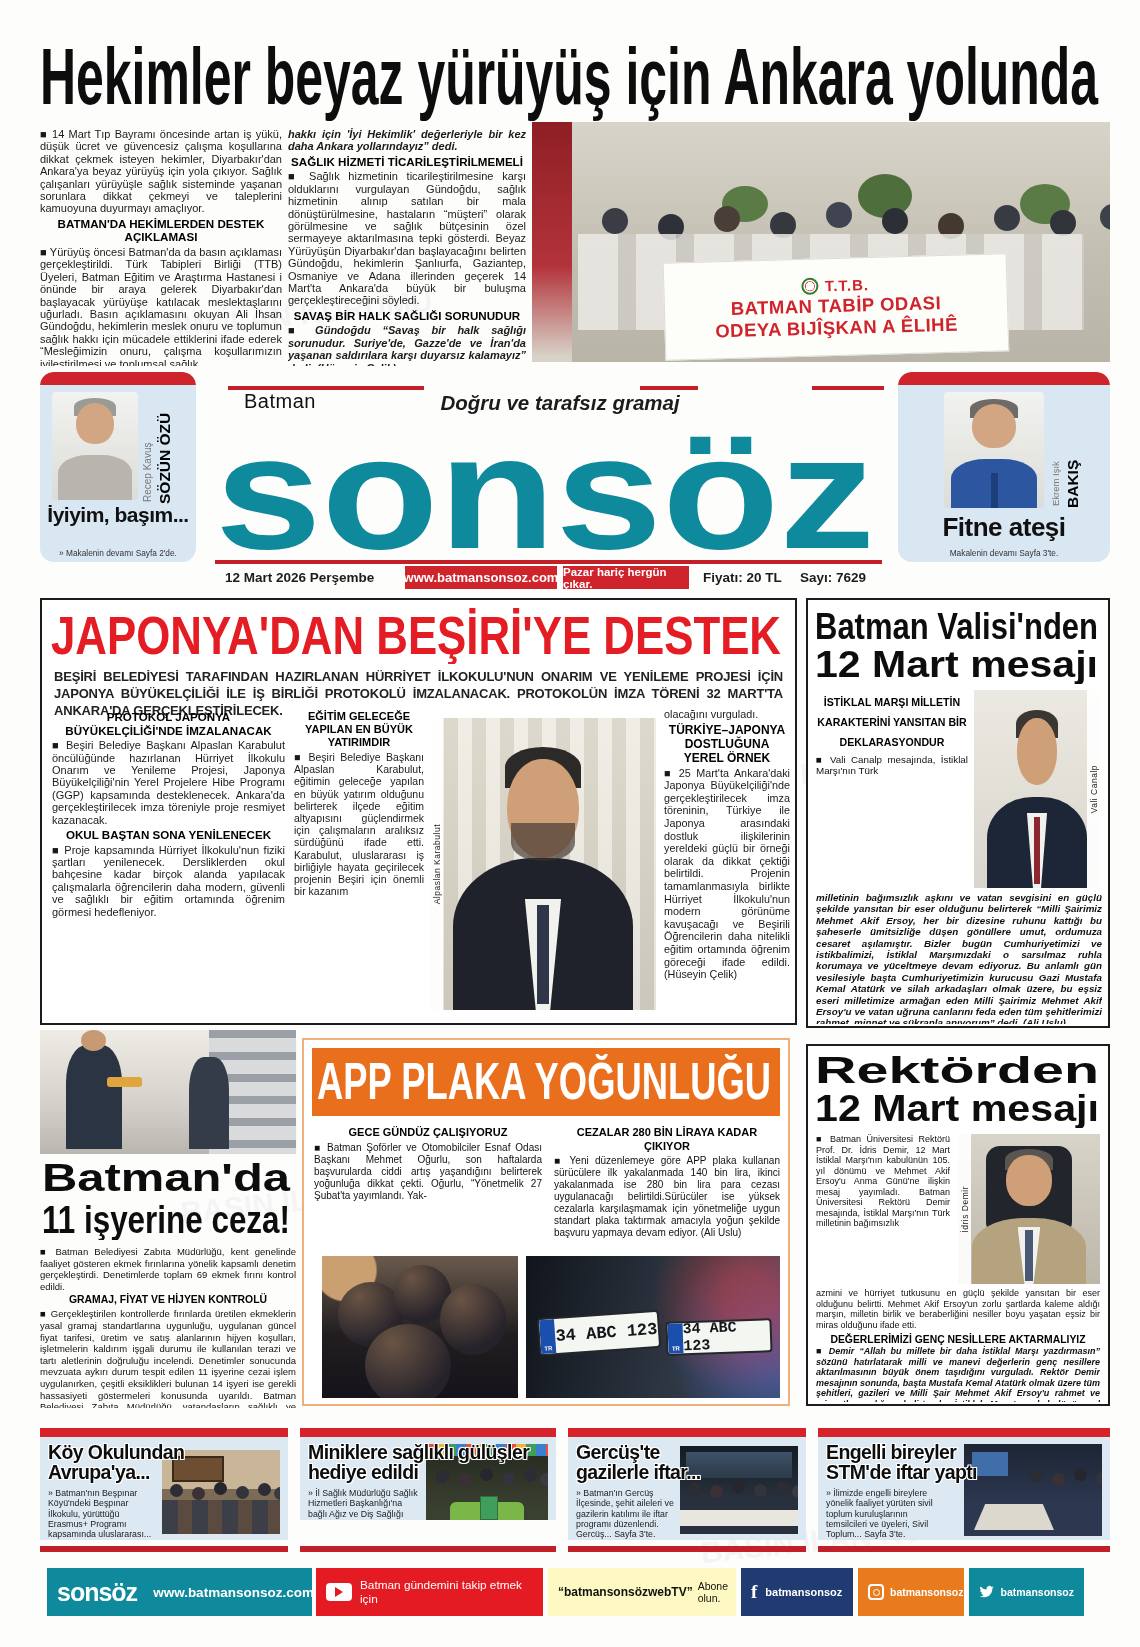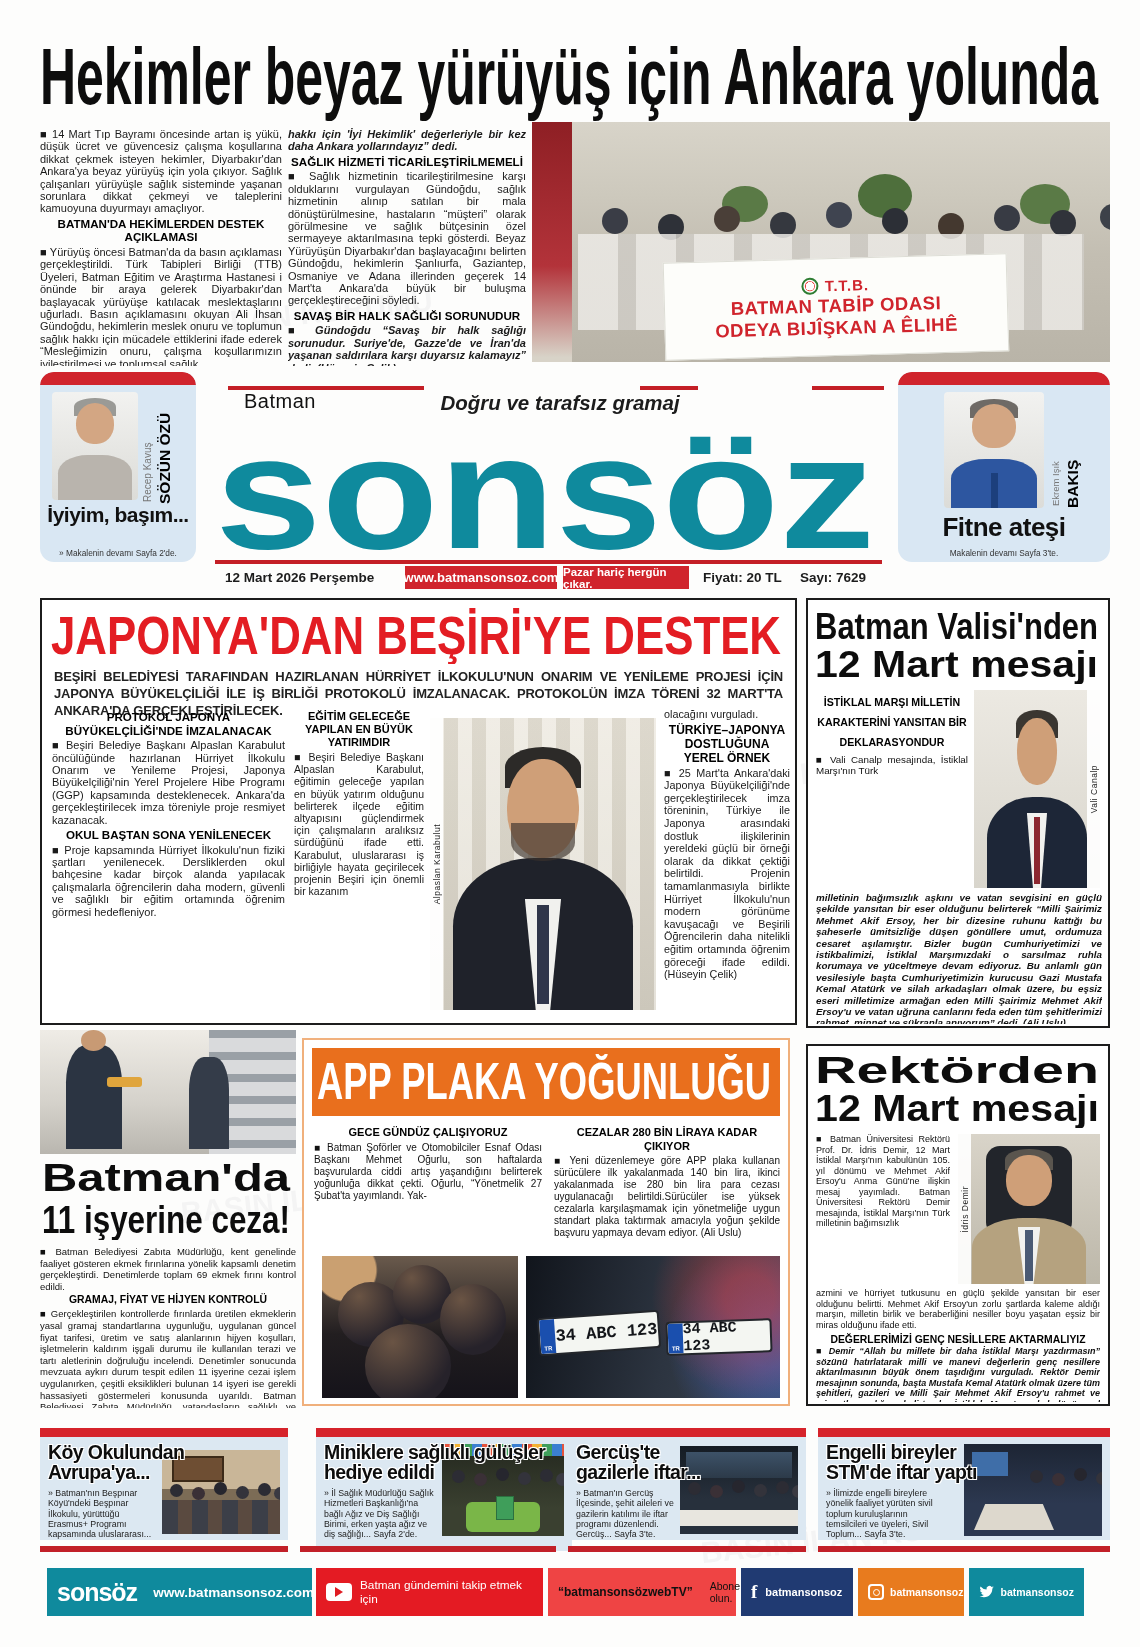--- a/index.html
+++ b/index.html
@@ -329,21 +329,21 @@
       <div>Avrupa'ya...</div>
     </div>
     <div class="t-body" style="top:60px;width:108px">» Batman'nın Beşpınar Köyü'ndeki Beşpınar İlkokulu, yürüttüğü Erasmus+ Programı kapsamında uluslararası... Sayfa 2'de.</div>
     <div class="t-photo" style="left:122px;top:22px;width:118px;height:84px;background:linear-gradient(180deg,#c9b698 46%,#7c6c56 46%)">
       <div class="abs" style="left:10px;top:6px;width:52px;height:26px;background:#6e4e33;border:2px solid #3c2a18"></div>
       <div class="mini-heads" style="left:8px;top:34px"></div>
       <div class="abs" style="left:0;bottom:0;width:100%;height:34px;background:repeating-linear-gradient(90deg,#3c3f48 0 16px,#5a4a40 16px 30px)"></div>
     </div>
   </div>
 
-  <div class="teaser" style="left:316px;top:1428px;width:256px;height:123px">
+  <div class="teaser" style="left:300px;top:1428px;width:256px;height:92px">
     <div class="cap"></div>
     <div class="t-title">
       <div>Miniklere sağlıklı gülüşler</div>
       <div>hediye edildi</div>
     </div>
     <div class="t-body" style="top:60px;width:110px">» İl Sağlık Müdürlüğü Sağlık Hizmetleri Başkanlığı'na bağlı Ağız ve Diş Sağlığı Birimi, erken yaşta ağız ve diş sağlığı... Sayfa 2'de.</div>
     <div class="t-photo" style="left:126px;top:16px;width:122px;height:92px;background:linear-gradient(180deg,#24281f,#3a4030 70%)">
       <div class="abs" style="left:0;top:0;width:100%;height:12px;background:repeating-linear-gradient(90deg,#e5533c 0 10px,#f2b233 10px 20px,#3f9e5a 20px 30px,#3b7fd1 30px 40px)"></div>
       <div class="mini-heads" style="left:10px;top:26px"></div>
       <div class="abs" style="left:24px;bottom:4px;width:74px;height:30px;background:#7ab648;border-radius:6px"></div>
@@ -386,21 +386,21 @@
 
   <div class="fbox" style="left:47px;width:265px;background:#0f8a9d">
     <span style="font-size:25px;font-weight:bold;letter-spacing:-1px">sonsöz</span>
     <span style="width:1px;height:26px;background:rgba(255,255,255,.7)"></span>
     <span style="font-size:13.5px;font-weight:bold">www.batmansonsoz.com</span>
   </div>
   <div class="fbox" style="left:316px;width:227px;background:#e41b23">
     <span class="yt-ic"></span>
     <span style="font-size:11.8px">Batman gündemini takip etmek için</span>
   </div>
-  <div class="fbox" style="left:548px;width:188px;background:#ef4444;color:#111;gap:17px">
+  <div class="fbox" style="left:548px;width:188px;background:#fef9c3;color:#111;gap:5px">
     <span style="font-size:12px;font-weight:bold">“batmansonsözwebTV”</span>
     <span style="font-size:10.5px">Abone olun.</span>
   </div>
   <div class="fbox" style="left:741px;width:112px;background:#203a72">
     <span style="font-size:19px;font-weight:bold;font-family:'Liberation Serif',serif">f</span>
     <span style="font-size:11px;font-weight:bold">batmansonsoz</span>
   </div>
   <div class="fbox" style="left:858px;width:106px;background:#e87b1e;gap:6px">
     <span class="ig-ic"></span>
     <span style="font-size:10.5px;font-weight:bold">batmansonsoz</span>

